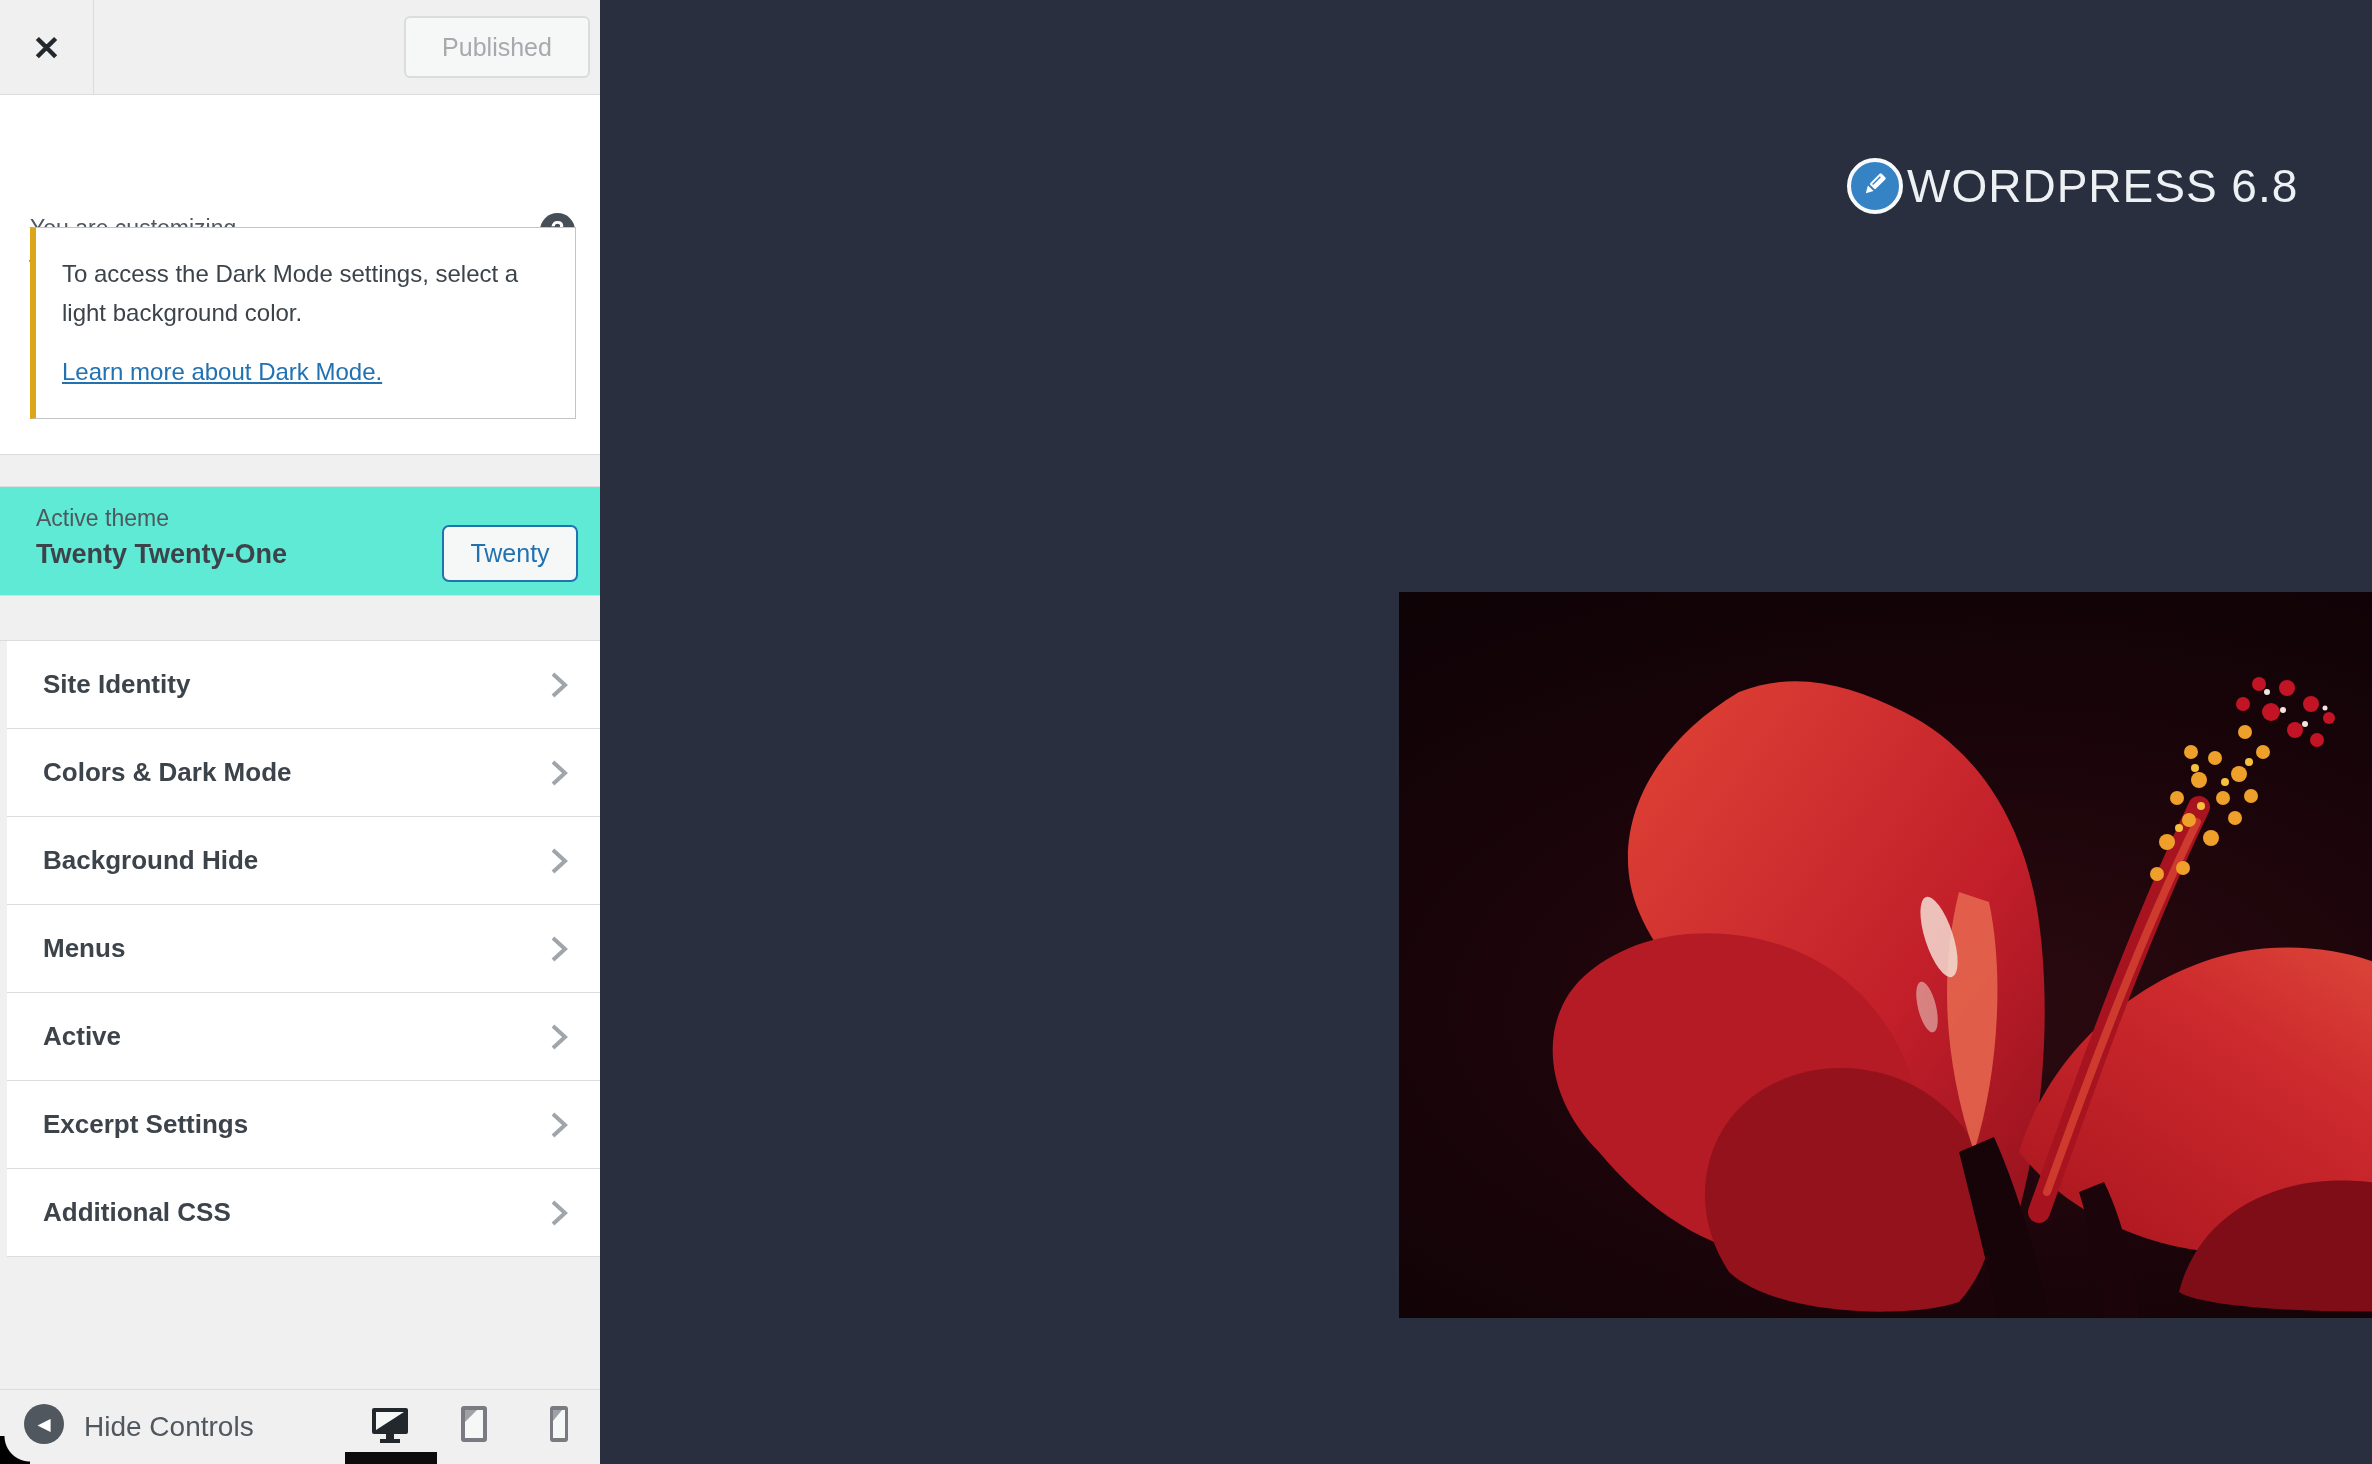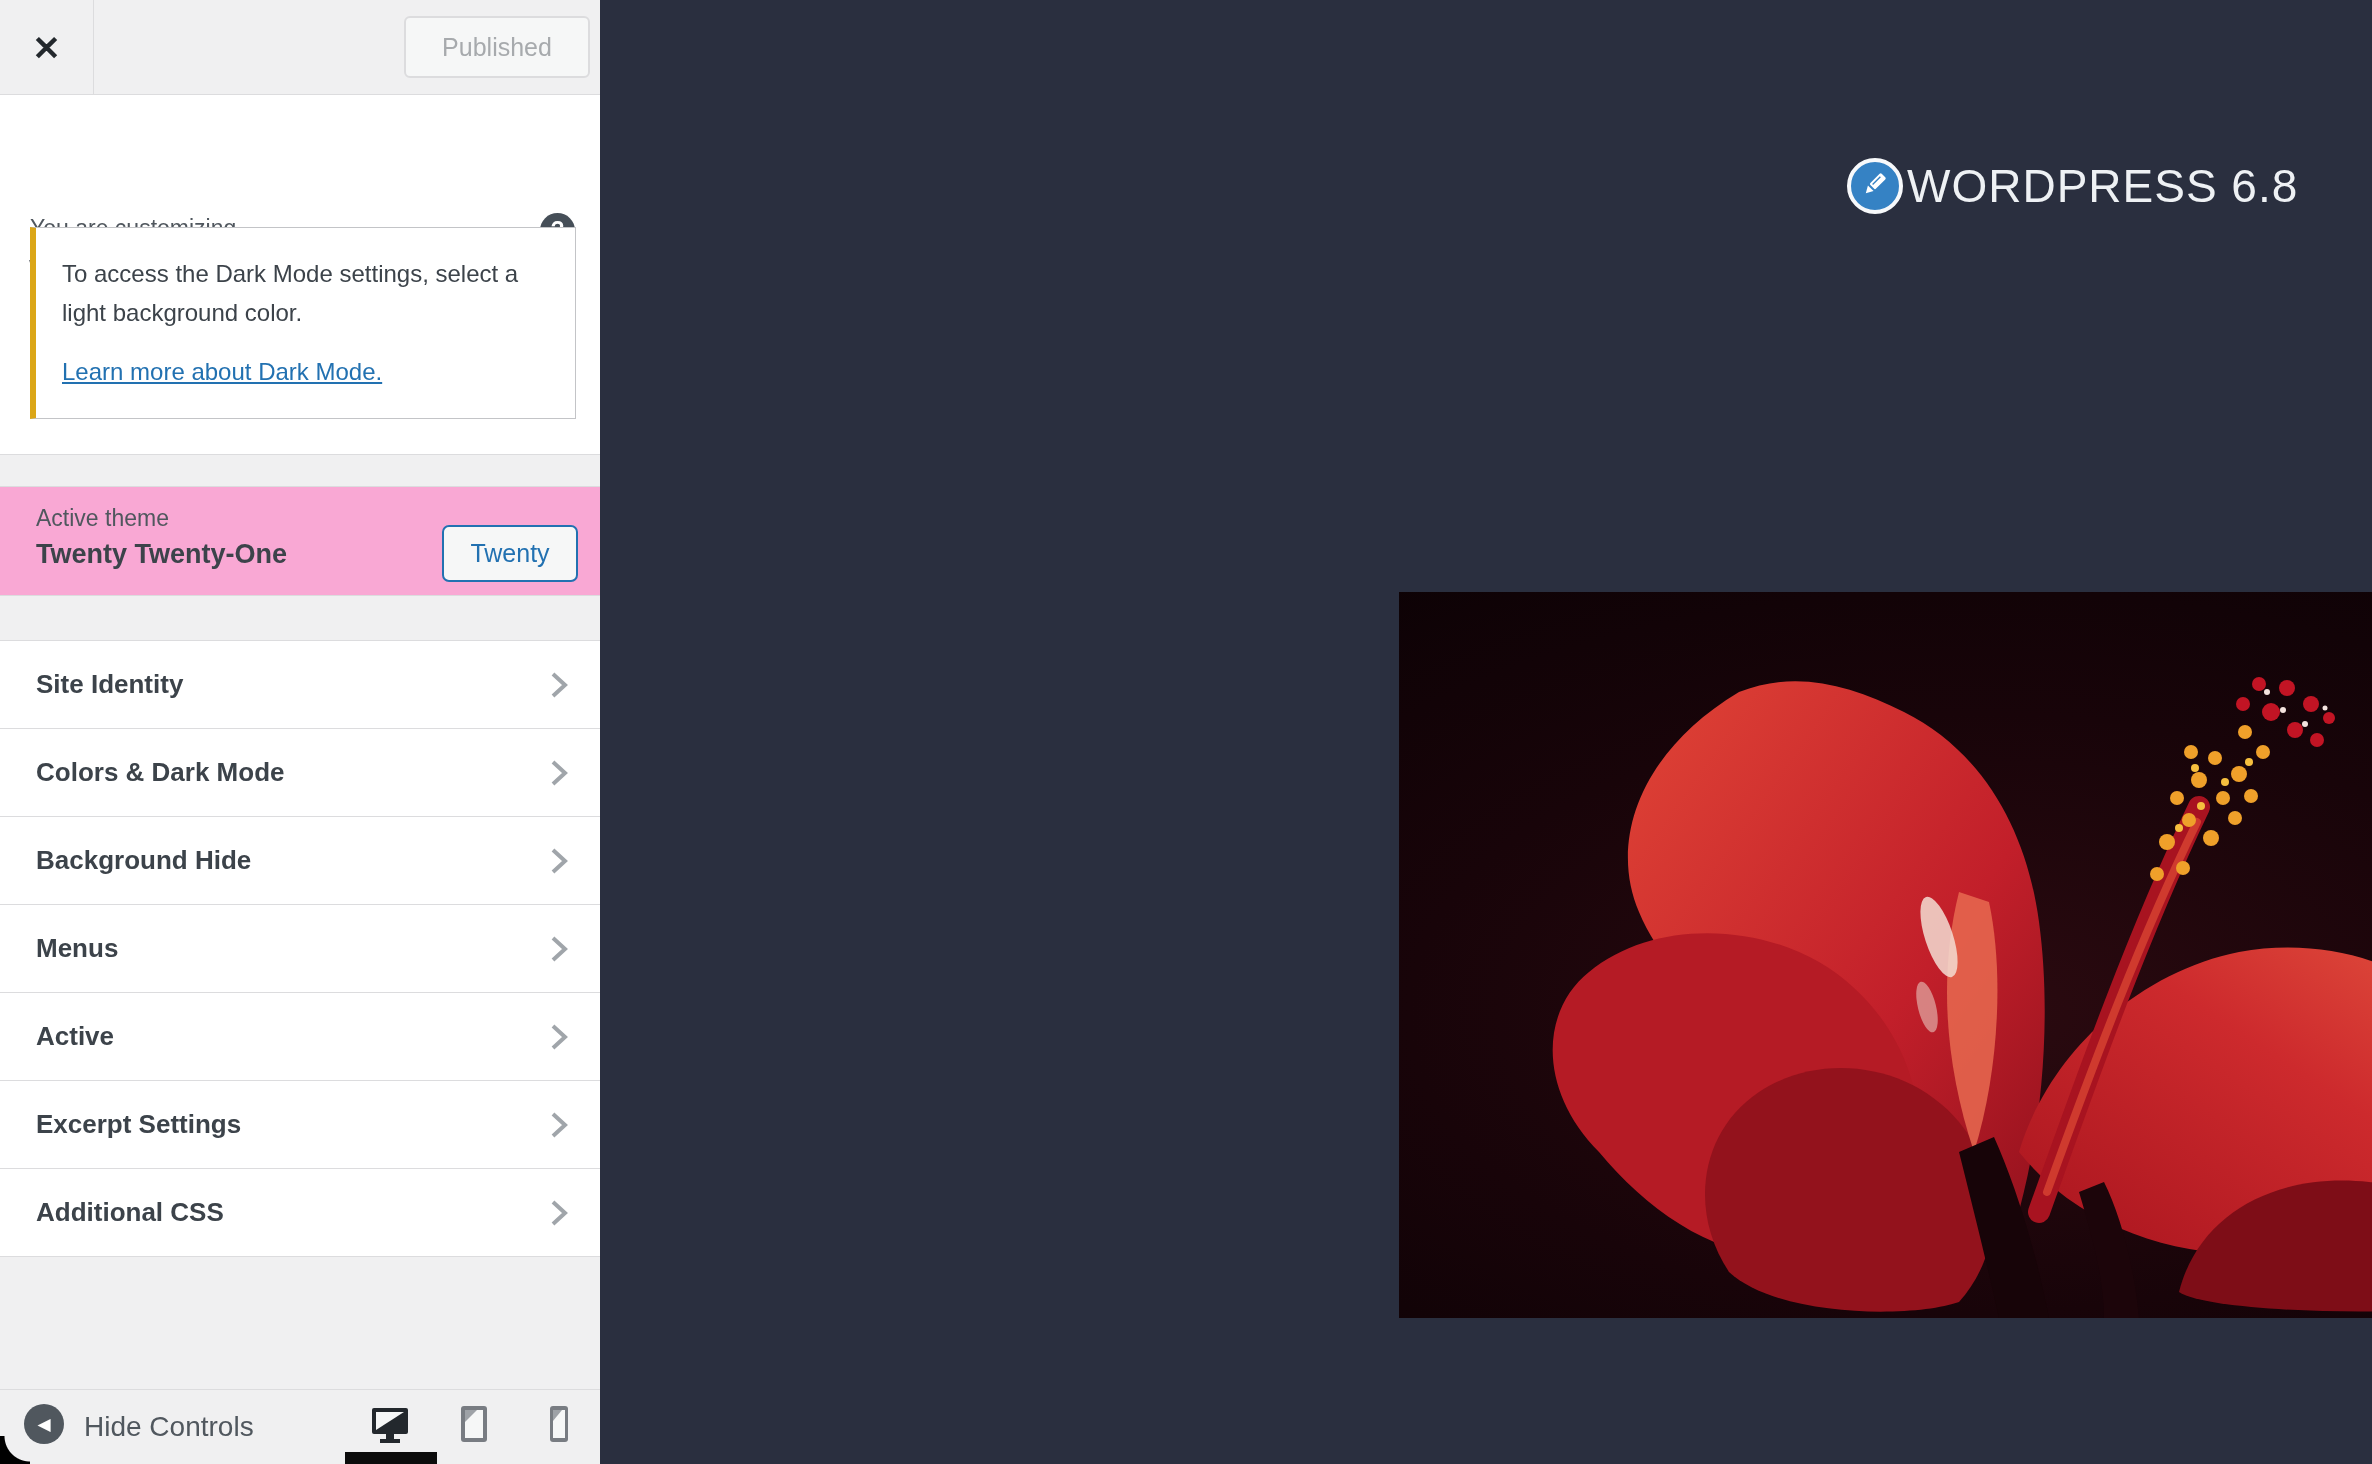--- a/index.html
+++ b/index.html
@@ -35,30 +35,30 @@
   .notice-box {
     position:absolute; left:30px; top:132px; width:546px;
     background:#fff; border:1px solid #c3c4c7; border-left:6px solid #dba617;
     padding:26px 24px 28px 26px;
   }
   .notice-text { font-size:24px; color:#3c434a; line-height:39px; }
   .notice-link { display:inline-block; margin-top:22px; font-size:24px; line-height:36px; color:#2271b1; text-decoration:underline; cursor:pointer; }
 
   .band { position:absolute; left:0; top:454px; width:600px; height:33px; background:#f0f0f1; border-top:1px solid #dcdcde; border-bottom:1px solid #dcdcde; }
 
-  .theme-section { position:absolute; left:0; top:487px; width:600px; height:109px; background:#f9a8d4; border-bottom:1px solid #dcdcde; }
+  .theme-section { position:absolute; left:0; top:487px; width:600px; height:109px; background:#5eead4; border-bottom:1px solid #dcdcde; }
   .theme-label { position:absolute; left:36px; top:18px; font-size:23px; color:#50575e; }
   .theme-name { position:absolute; left:36px; top:52px; font-size:27px; font-weight:700; color:#3c434a; }
   .change-btn {
     position:absolute; left:442px; top:38px; width:136px; height:57px;
     background:#f6f7f7; border:2px solid #2271b1; border-radius:7px;
     color:#2271b1; font-size:25px; display:flex; align-items:center; justify-content:center; cursor:pointer;
   }
 
-  .section-list { position:absolute; left:0; top:640px; width:600px; border-top:1px solid #dcdcde; }
+  .section-list { position:absolute; left:0; top:640px; width:600px; border-top:1px solid #dcdcde;padding-left:7px; }
   .section-row {
     height:88px; background:#fff; border-bottom:1px solid #dcdcde;
     display:flex; align-items:center; justify-content:space-between; padding:0 30px 0 36px; cursor:pointer;
   }
   .section-label { font-size:26px; font-weight:700; color:#3c434a; }
   .chevron svg { display:block; }
 
   .bottombar { position:absolute; left:0; top:1389px; width:600px; height:75px; background:#f0f0f1; border-top:1px solid #dcdcde; }
   .collapse-btn {
     position:absolute; left:24px; top:14px; width:40px; height:40px; border-radius:50%;

